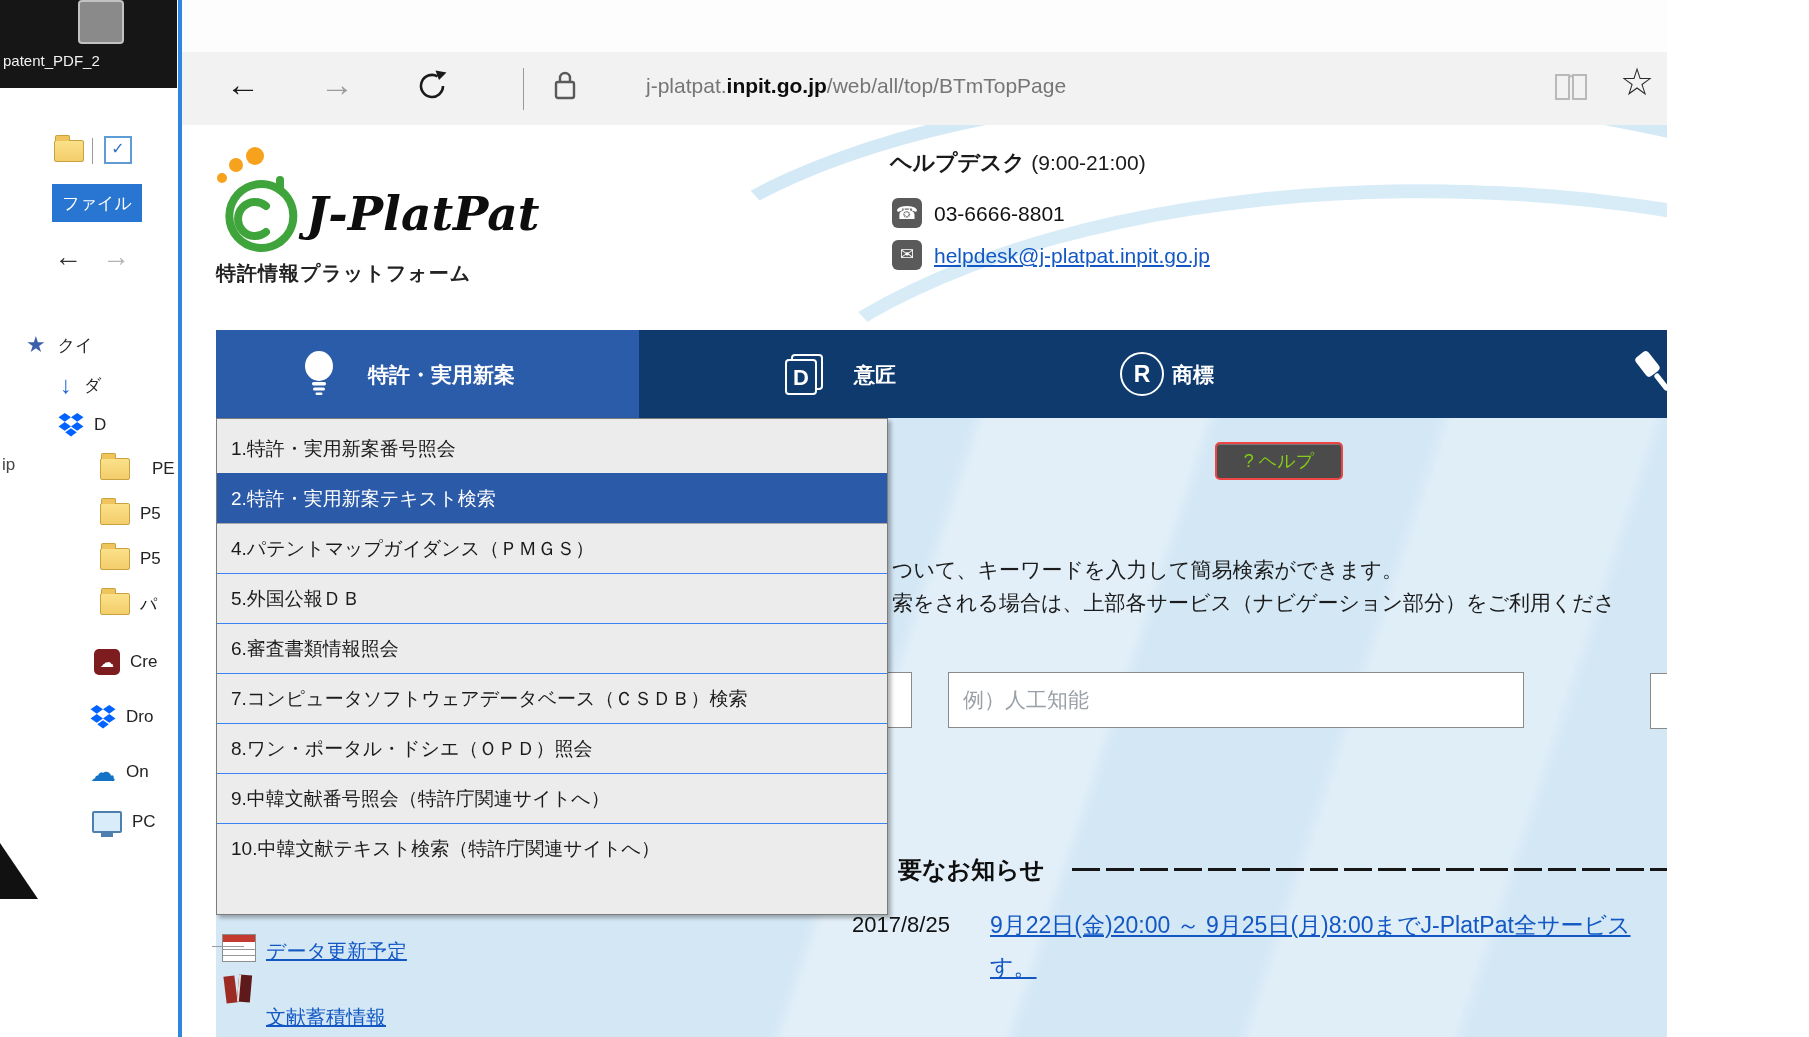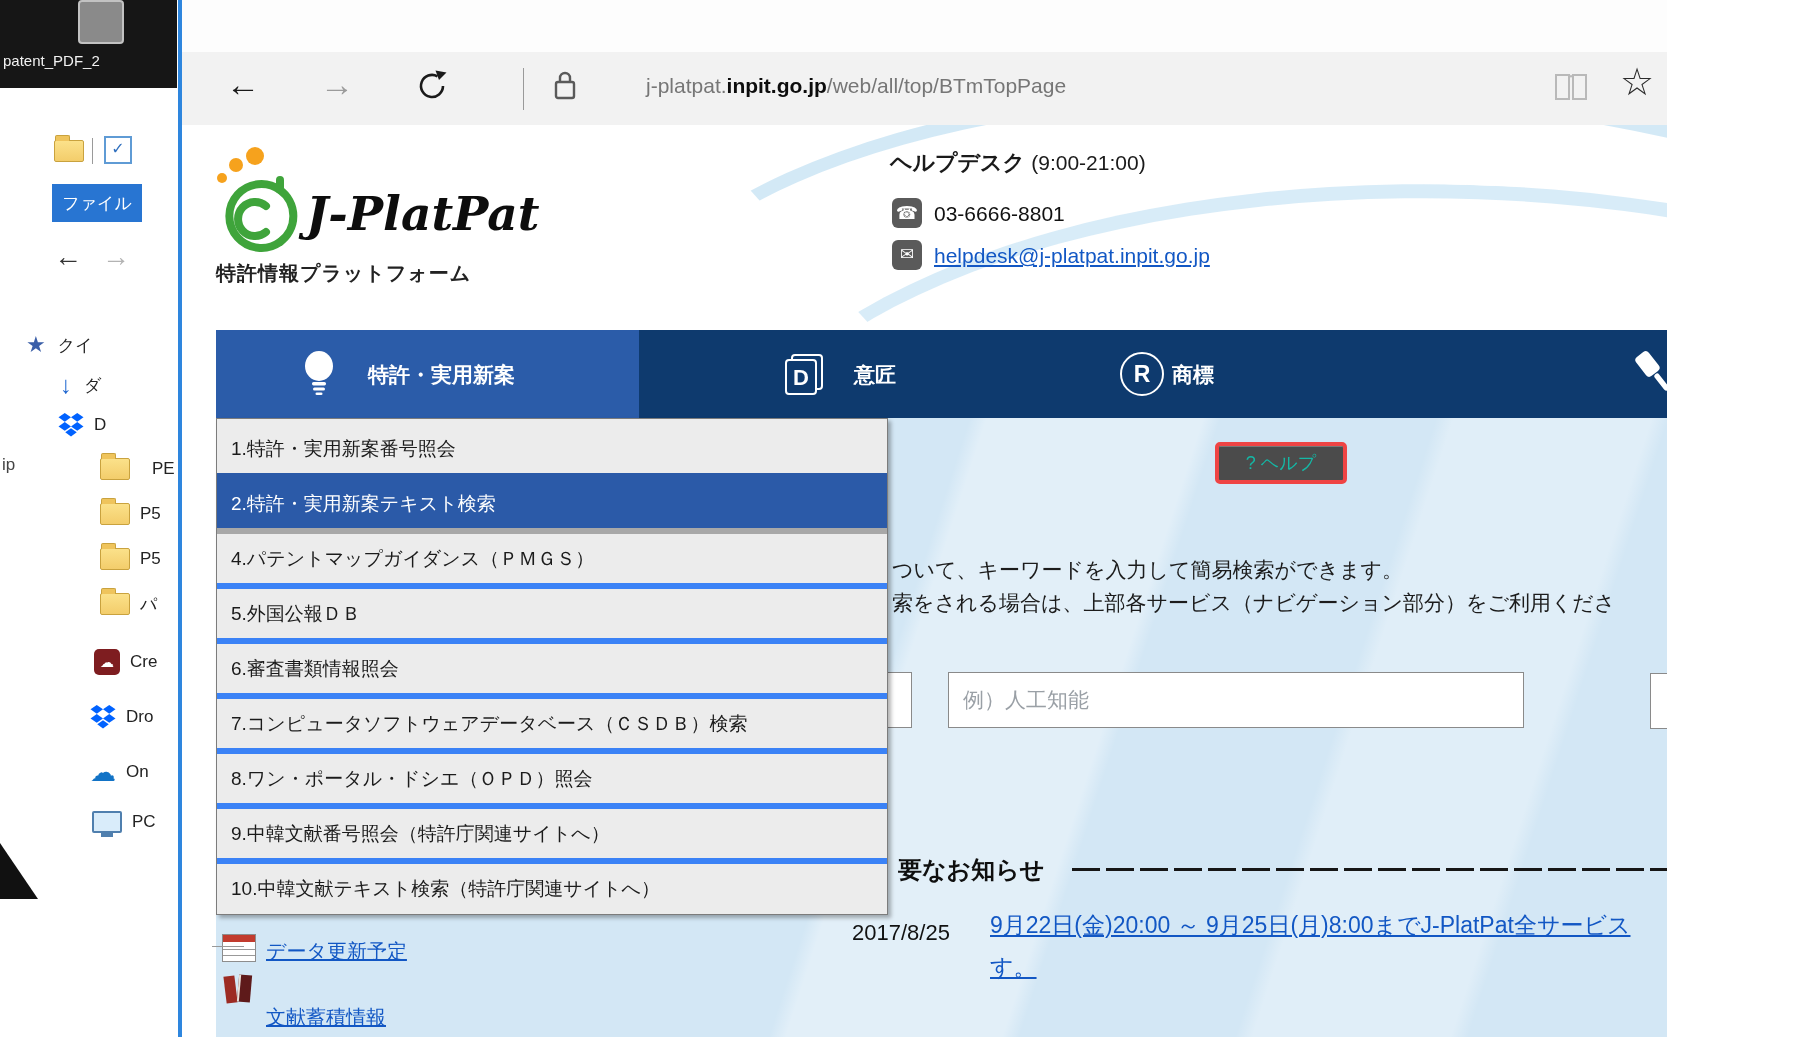--- a/index.html
+++ b/index.html
@@ -46,21 +46,21 @@
   .page-header{left:182px;top:125px;width:1627px;height:205px;background:#fff;overflow:hidden;}
   .arc{position:absolute;border:14px solid transparent;border-top-color:rgba(158,206,236,.45);border-radius:50%;}
   .navbar{left:216px;top:330px;width:1593px;height:88px;background:#0e3a6e;overflow:hidden;}
   .navtab-active{left:0;top:0;width:423px;height:88px;background:#2b5ca9;}
   .navlbl{color:#fff;font-size:21px;font-weight:bold;white-space:nowrap;}
   .ric{width:40px;height:40px;border:2.5px solid #fff;border-radius:50%;color:#fff;font-size:23px;font-weight:bold;display:flex;align-items:center;justify-content:center;}
   .content{left:216px;top:418px;width:1593px;height:619px;background:#d3e7f5;overflow:hidden;}
   .content:before{content:"";position:absolute;inset:0;
      background:linear-gradient(108deg,rgba(255,255,255,0) 42%,rgba(255,255,255,.35) 43%,rgba(255,255,255,.35) 55%,rgba(255,255,255,0) 56%,rgba(255,255,255,0) 68%,rgba(255,255,255,.3) 69%,rgba(255,255,255,.3) 80%,rgba(255,255,255,0) 81%);}
   .h1{font-size:30px;font-weight:bold;color:#101010;white-space:nowrap;}
-  .help-btn{width:124px;height:34px;background:#4b4b4b;border:4px solid #ef4444;border-radius:5px;color:#14b8a6;font-size:18px;display:flex;align-items:center;justify-content:center;box-shadow:inset 0 1px 0 rgba(255,255,255,.25);}
+  .help-btn{width:124px;height:34px;background:#4b4b4b;border:2px solid #ef4444;border-radius:5px;color:#84cc16;font-size:18px;display:flex;align-items:center;justify-content:center;box-shadow:inset 0 1px 0 rgba(255,255,255,.25);}
   .desc{font-size:21px;color:#1c1c1c;white-space:nowrap;}
   .tinput{background:#fff;border:1px solid #8a8a8a;font-size:21px;padding:0 14px;box-sizing:border-box;}
   .tinput::placeholder{color:#9aa0a6;}
   .and-box{width:112px;height:54px;background:#fff;border:1px solid #8a8a8a;display:flex;align-items:center;justify-content:center;gap:10px;font-size:19px;color:#222;}
   .chev{font-size:14px;color:#555;}
   .news-h{font-size:24px;font-weight:bold;color:#0f0f0f;white-space:nowrap;}
   .dash-line{height:3px;background:repeating-linear-gradient(90deg,#161616 0 28px,rgba(0,0,0,0) 28px 34px);}
   .news-date{font-size:22px;color:#111;}
   .blink{color:#1257c4;text-decoration:underline;white-space:nowrap;}
   .news-l1{font-size:23px;}
@@ -69,21 +69,21 @@
   .tbl-ic:before{content:"";position:absolute;left:0;top:0;width:100%;height:7px;background:#c23b2e;}
   .tbl-ic:after{content:"";position:absolute;left:0;top:14px;width:100%;height:1px;background:#999;box-shadow:0 6px 0 #999,-11px -3px 0 #999;}
   .books-ic{position:relative;width:30px;height:30px;}
   .books-ic i{position:absolute;display:block;width:11px;height:27px;}
   .books-ic i:nth-child(1){left:3px;top:2px;background:#9c2b23;transform:rotate(-7deg);}
   .books-ic i:nth-child(2){left:16px;top:1px;background:#5e1a1a;transform:rotate(5deg);border-left:2px solid #e8e0d8;}
 
   
   .menu{left:216px;top:418px;width:672px;height:497px;background:#ececec;border:1px solid #7c7c7c;
         box-shadow:3px 3px 4px rgba(0,0,0,.3);z-index:60;padding-top:5px;box-sizing:border-box;}
-  .mi{height:49px;line-height:49px;font-size:19px;color:#1b1b1b;padding-left:14px;border-top:6px solid #3b82f6;white-space:nowrap;overflow:hidden;}
+  .mi{height:49px;line-height:49px;font-size:19px;color:#1b1b1b;padding-left:14px;border-top:1px solid #3b82f6;white-space:nowrap;overflow:hidden;}
   .mi:first-child{border-top:none;}
   .mi.active{background:#2b5aa8;color:#fff;border-top-color:#2b5aa8;}
   .mi.active + .mi{border-top-color:#a8a8a8;}
 </style>
 </head>
 <body>
 
 <div class="screen">
 
   <div class="abs explorer">
@@ -268,21 +268,21 @@
 
   <div class="abs tinput" style="left:836px;top:672px;width:76px;height:56px;"></div>
   <input class="abs tinput" style="left: 948px; top: 672px; width: 576px; height: 56px;" placeholder="例）人工知能">
   <div class="abs and-box" style="left:1650px;top:673px;">
     <span>AND</span>
     <span class="chev">∨</span>
   </div>
 
   <div class="abs news-h" style="left:898px;top:854px;">要なお知らせ</div>
   <div class="abs dash-line" style="left:1072px;top:868px;width:718px;"></div>
-  <div class="abs news-date" style="left:852px;top:912px;margin-top:8px;">2017/8/25</div>
+  <div class="abs news-date" style="left:852px;top:912px;">2017/8/25</div>
   <div class="abs blink news-l1" style="left:990px;top:910px;width:819px;overflow:hidden;">9月22日(金)20:00 ～ 9月25日(月)8:00までJ-PlatPat全サービス</div>
   <div class="abs blink news-l1" style="left:990px;top:952px;">す。</div>
 
   <div class="abs" style="left:222px;top:934px;">
       <span class="tbl-ic" style="display:block;"></span>
     </div>
   <div class="abs blink left-link" style="left:266px;top:938px;">データ更新予定</div>
   <div class="abs books-ic" style="left:222px;top:974px;">
       <i></i>
       <i></i>

